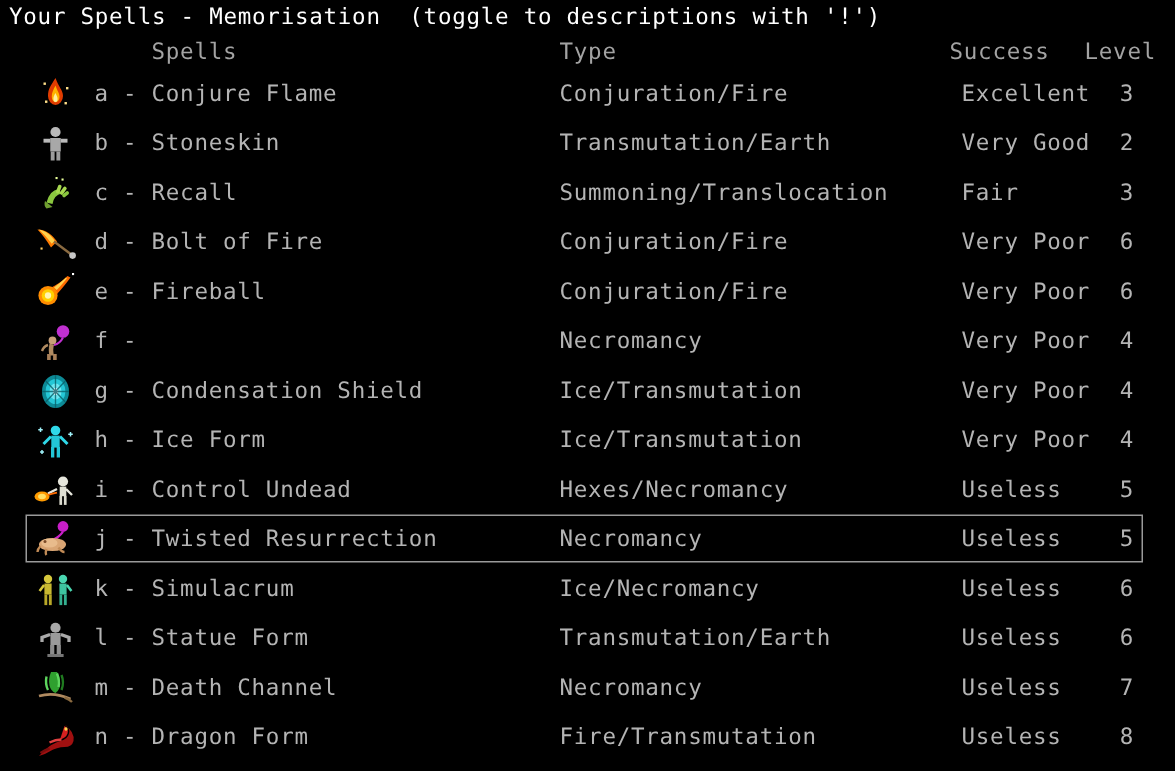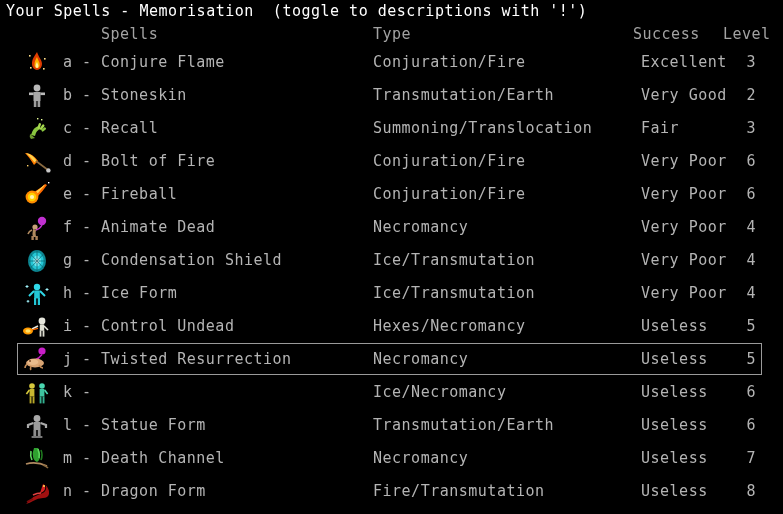--- a/index.html
+++ b/index.html
@@ -222,21 +222,20 @@
             <path d="M21 11 q-2 4-6 5" stroke="#c030d0" stroke-width="1.4" fill="none"></path>
             <circle cx="14" cy="13" r="2.6" fill="#c8a078"></circle>
             <path d="M12 15 q-1 5 0 8 l3 0 q-1-4 0-7z" fill="#b08a60"></path>
             <rect x="10.4" y="22" width="2.4" height="4" fill="#a87f58"></rect>
             <rect x="14.4" y="22" width="2.4" height="4" fill="#a87f58"></rect>
             <path d="M11 16 q-3 1-4 4" stroke="#b08a60" stroke-width="1.6" fill="none"></path>
           </svg>
         </span>
         <span class="cell c-letter">f</span>
         <span class="cell c-dash">-</span>
-        <span class="cell c-name">Animate Dead</span>
         <span class="cell c-type">Necromancy</span>
         <span class="cell c-success">Very Poor</span>
         <span class="cell c-level">4</span>
       </div>
       <div class="spell-row">
         <span class="tile">
           <svg width="32" height="28" viewBox="0 0 32 28">
             <ellipse cx="16" cy="14" rx="9" ry="11" fill="#0d8a96"></ellipse>
             <ellipse cx="16" cy="14" rx="6.6" ry="8.4" fill="#25c7d6"></ellipse>
             <ellipse cx="16" cy="14" rx="4" ry="5.4" fill="#6ee6f0"></ellipse>
@@ -323,20 +322,21 @@
             <path d="M8.4 11 L5.4 15" stroke="#d6c83c" stroke-width="1.7"></path>
             <circle cx="21" cy="7" r="2.8" fill="#4ad6b0"></circle>
             <rect x="18.6" y="10" width="4.8" height="7.4" fill="#3ec4a0"></rect>
             <rect x="18.6" y="17.4" width="1.9" height="7" fill="#34b090"></rect>
             <rect x="21.6" y="17.4" width="1.9" height="7" fill="#34b090"></rect>
             <path d="M23.6 11 L26.6 15" stroke="#4ad6b0" stroke-width="1.7"></path>
           </svg>
         </span>
         <span class="cell c-letter">k</span>
         <span class="cell c-dash">-</span>
+        <span class="cell c-name">Simulacrum</span>
         <span class="cell c-type">Ice/Necromancy</span>
         <span class="cell c-success">Useless</span>
         <span class="cell c-level">6</span>
       </div>
       <div class="spell-row">
         <span class="tile">
           <svg width="32" height="28" viewBox="0 0 32 28">
             <circle cx="16" cy="6.5" r="3.4" fill="#a9a9a9"></circle>
             <rect x="12.6" y="10" width="6.8" height="8" fill="#9a9a9a"></rect>
             <path d="M12.4 11 L7 13 L7 16" stroke="#a9a9a9" stroke-width="2.2" fill="none"></path>

